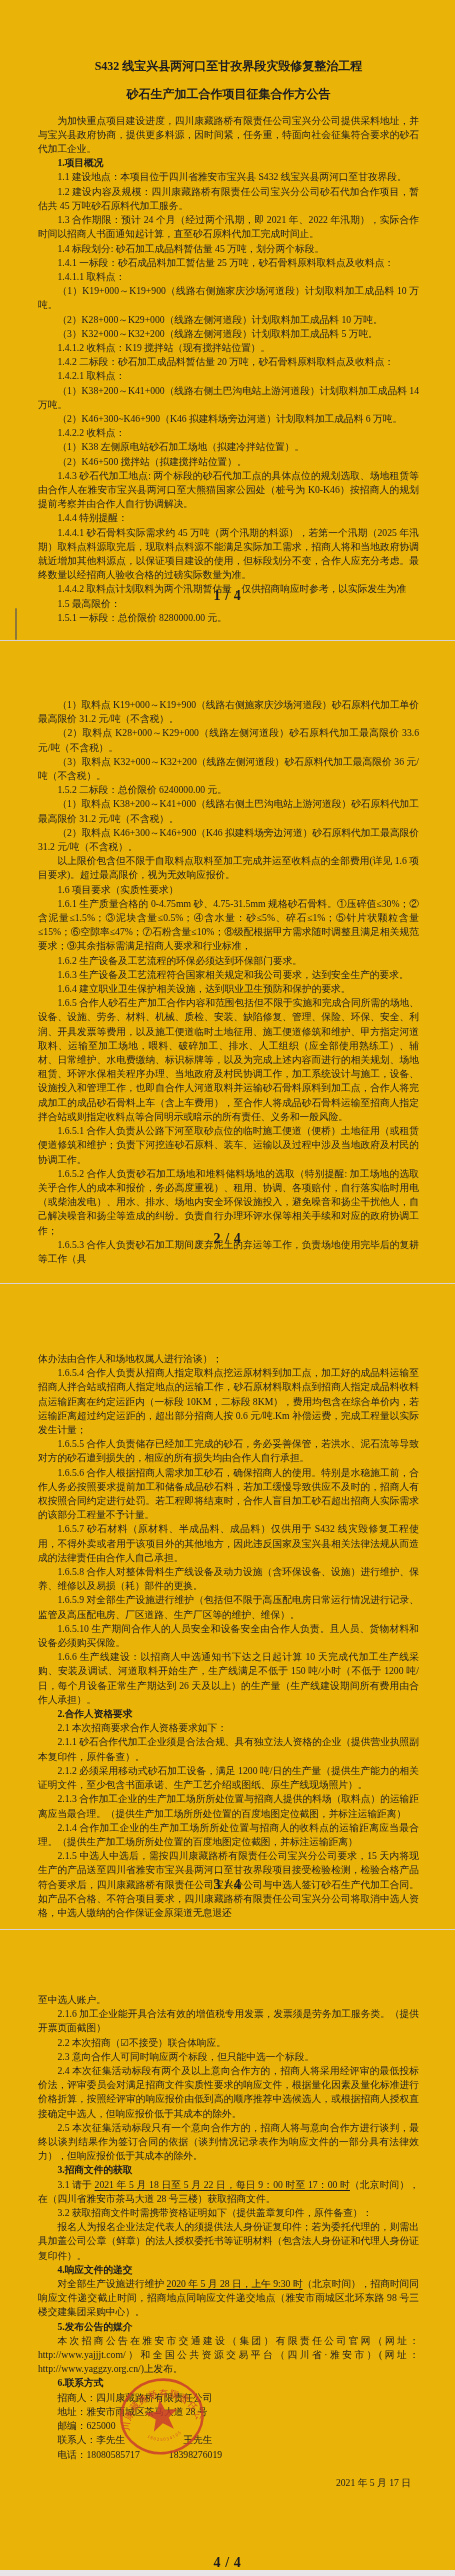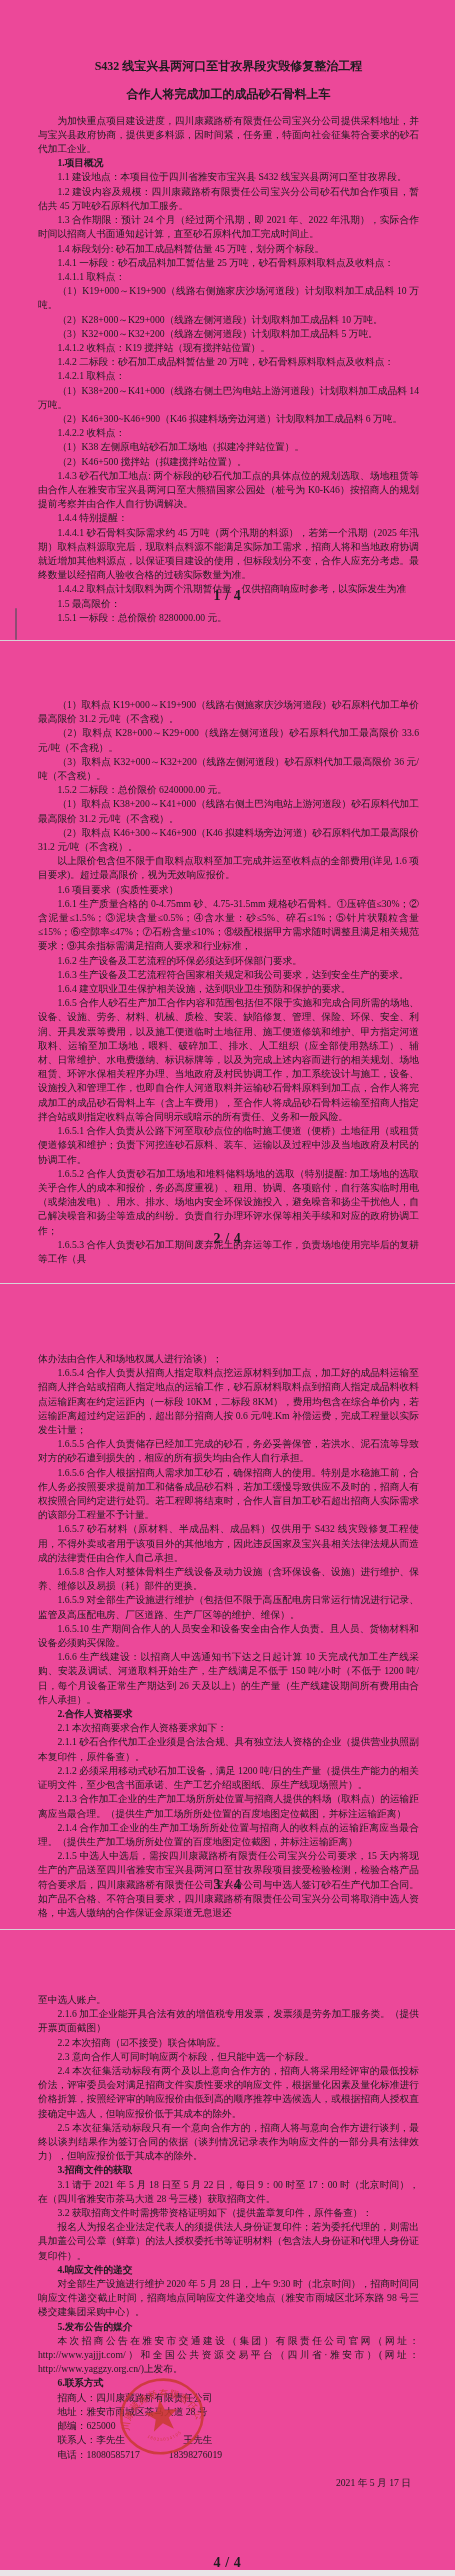--- a/index.html
+++ b/index.html
@@ -1,51 +1,51 @@
 <!DOCTYPE html>
 <html style="font-size:9px"><head>
 <meta charset="utf-8">
 <style>
   html,body{margin:0;padding:0;background:#efeaee;}
   body{width:455px;font-family:"Liberation Serif","DejaVu Serif",serif;color:#1d1c20;}
   .doc{width:455px;}
-  .page{position:relative;width:455px;box-sizing:border-box;background:#ec4899;
+  .page{position:relative;width:455px;box-sizing:border-box;background:#eab308;
         padding:0 36px 0 38px;overflow:hidden;border-bottom:1.1px solid #d8d2d7;}
   .page:last-child{border-bottom:none;}
   #page-1{height:641px;padding-top:55px;}
   #page-2{height:643px;padding-top:57px;}
   #page-3{height:646px;padding-top:68px;}
   #page-4{height:646px;padding-top:63px;}
   .page-body p{margin:0;font-size:9.7px;line-height:14.2px;text-align:justify;text-indent:2em;}
   .page-body p.s-title{font-size:12px;font-weight:700;text-align:center;text-indent:0;
         line-height:18px;margin:2.3px 0 10.2px;}
   .page-body p.s-heading{font-weight:700;}
   .page-body p.s-cont{text-indent:0;}
   .page-body p.s-date{text-align:right;text-indent:0;padding-right:8px;margin-top:14px;}
-  .u{text-decoration-thickness:0.6px;text-underline-offset:2.3px;}
+  .u{text-decoration:underline;text-decoration-thickness:0.6px;text-underline-offset:2.3px;}
   .page-num{position:absolute;left:0;right:0;bottom:36px;text-align:center;
         font-size:14px;font-weight:700;letter-spacing:0.6px;}
   #page-4 .page-num{bottom:5.1px;}
   .seal{position:absolute;left:116px;top:444px;width:92px;height:86px;
         transform:rotate(-8deg);opacity:.9;pointer-events:none;}
   .seal text{font-family:"Liberation Serif","DejaVu Serif",serif;}
   .artifact{position:absolute;left:15px;top:608px;width:1.7px;height:32px;
         background:#50505a;opacity:.6;border-radius:1.1px;}
   #page-4:after{content:"";position:absolute;left:0;right:0;bottom:0;height:5.7px;
         background:#e9e4e8;}
 </style>
 </head>
 <body>
 
 <div class="doc">
 
   <section class="page" id="page-1">
     <div class="page-body">
         <p class="s-title">S432 线宝兴县两河口至甘孜界段灾毁修复整治工程</p>
-        <p class="s-title">合作人将完成加工的成品砂石骨料上车</p>
+        <p class="s-title">砂石生产加工合作项目征集合作方公告</p>
         <p class="s-para">为加快重点项目建设进度，四川康藏路桥有限责任公司宝兴分公司提供采料地址，并与宝兴县政府协商，提供更多料源，因时间紧，任务重，特面向社会征集符合要求的砂石代加工企业。</p>
         <p class="s-heading">1.项目概况</p>
         <p class="s-para">1.1 建设地点：本项目位于四川省雅安市宝兴县 S432 线宝兴县两河口至甘孜界段。</p>
         <p class="s-para">1.2 建设内容及规模：四川康藏路桥有限责任公司宝兴分公司砂石代加合作项目，暂估共 45 万吨砂石原料代加工服务。</p>
         <p class="s-para">1.3 合作期限：预计 24 个月（经过两个汛期，即 2021 年、2022 年汛期），实际合作时间以招商人书面通知起计算，直至砂石原料代加工完成时间止。</p>
         <p class="s-para">1.4 标段划分: 砂石加工成品料暂估量 45 万吨，划分两个标段。</p>
         <p class="s-para">1.4.1 一标段：砂石成品料加工暂估量 25 万吨，砂石骨料原料取料点及收料点：</p>
         <p class="s-para">1.4.1.1 取料点：</p>
         <p class="s-para">（1）K19+000～K19+900（线路右侧施家庆沙场河道段）计划取料加工成品料 10 万吨。</p>
         <p class="s-para">（2）K28+000～K29+000（线路左侧河道段）计划取料加工成品料 10 万吨。</p>

